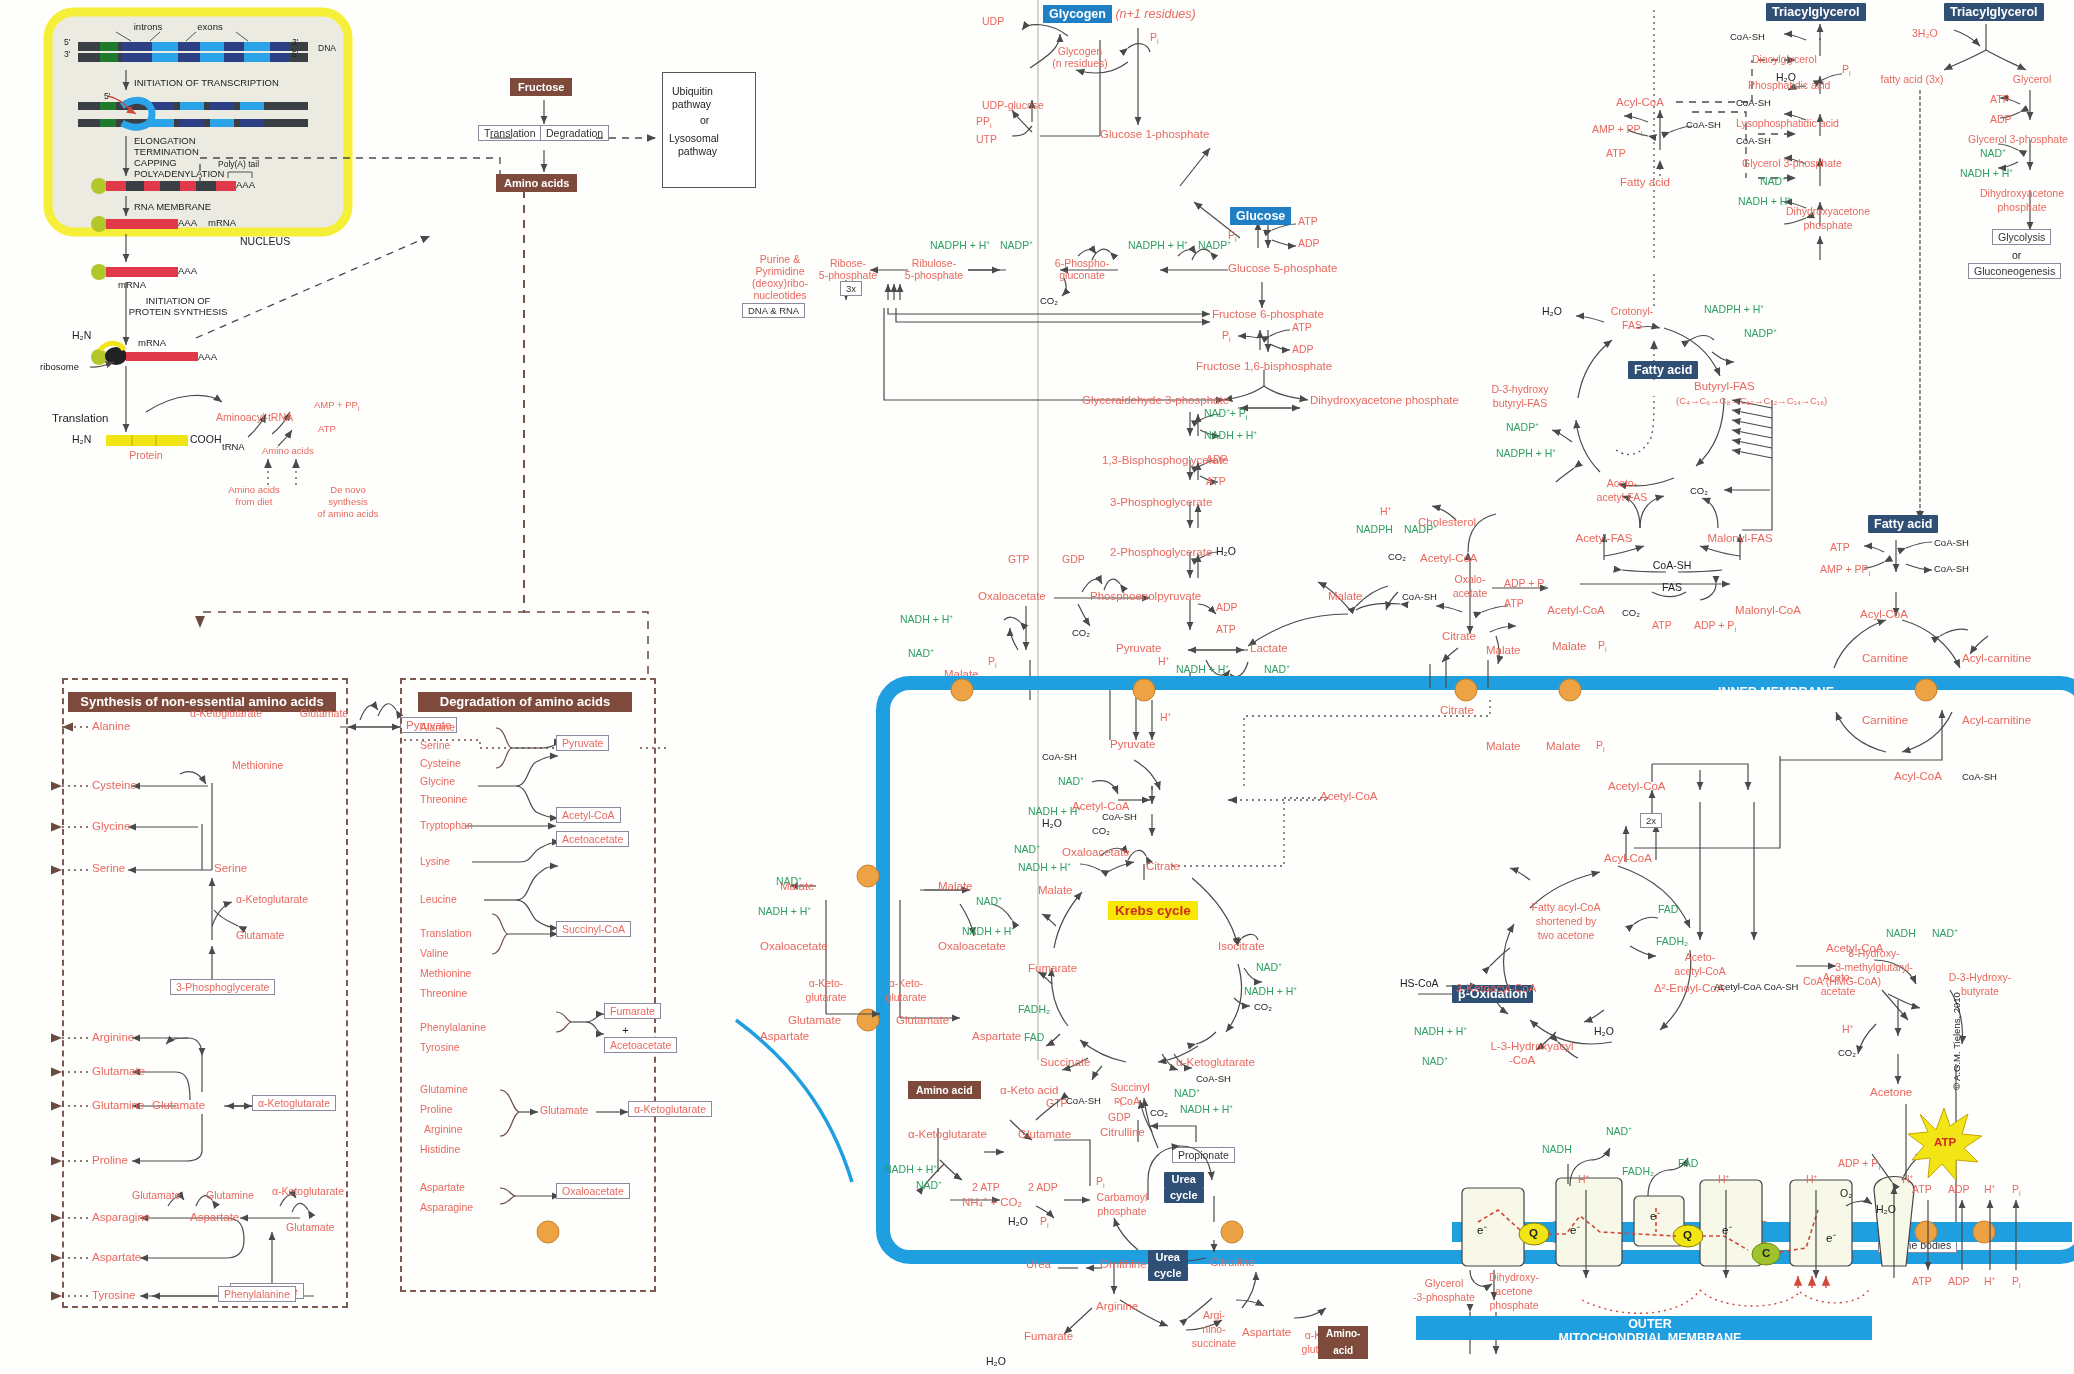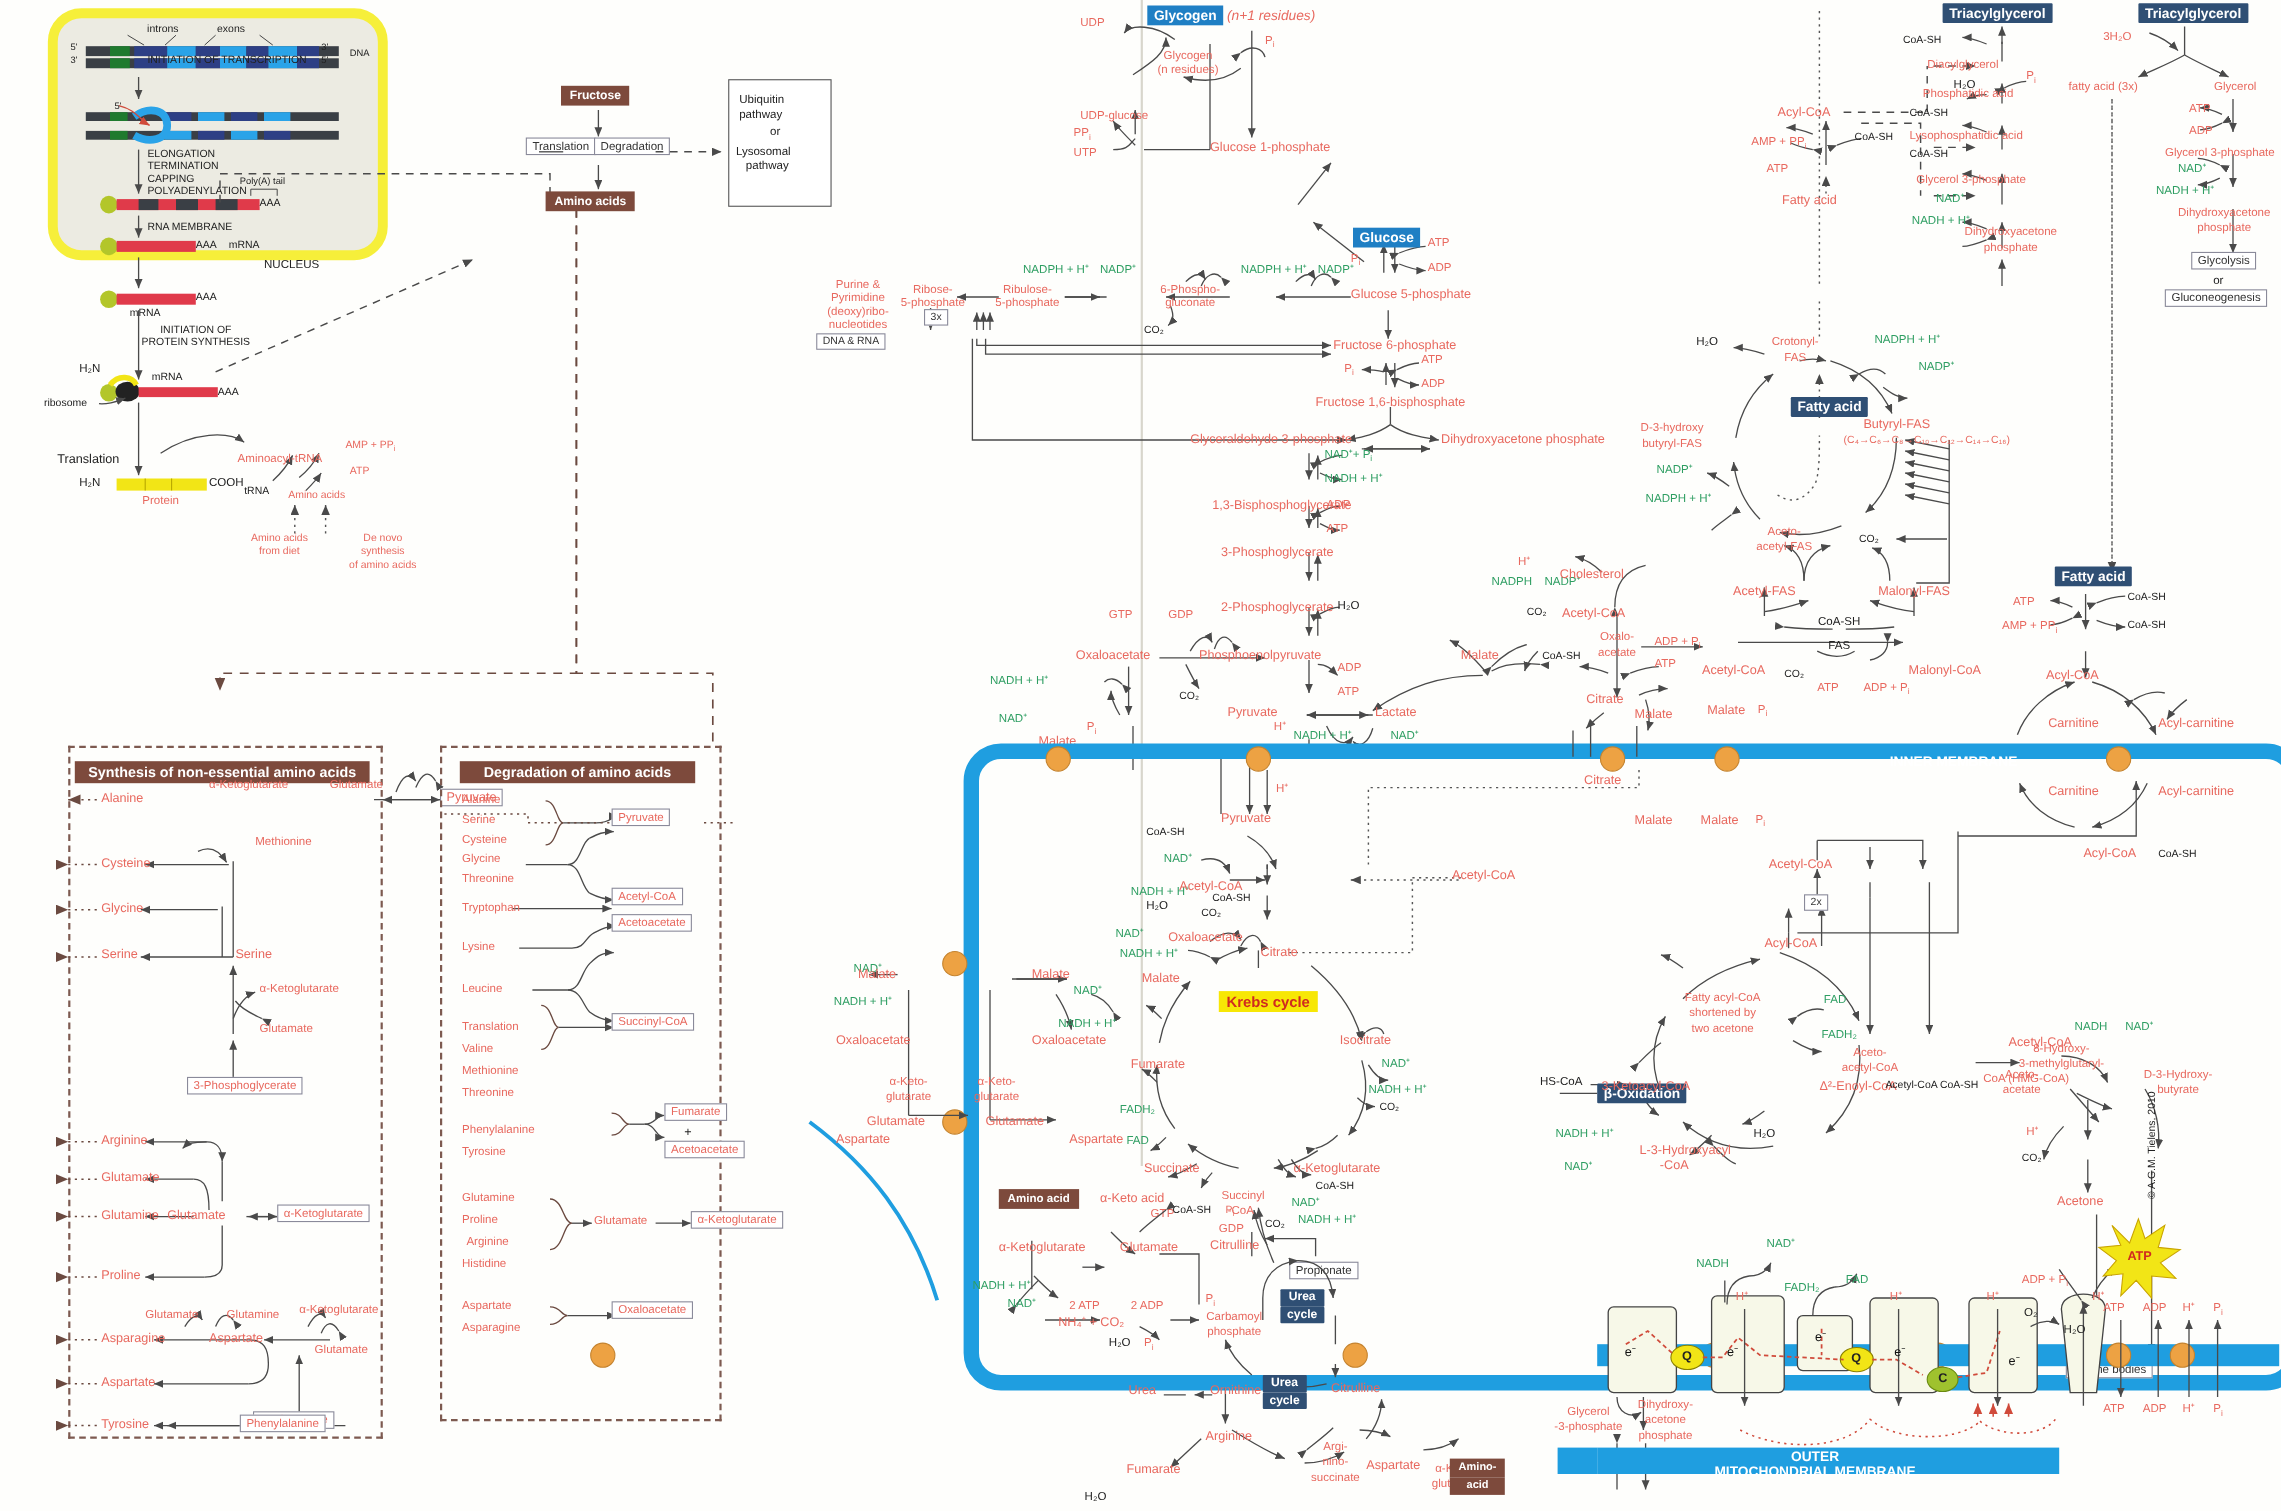--- a/index.html
+++ b/index.html
@@ -137,21 +137,21 @@
     <path d="M524,190 L524,612 L648,612 L648,680" class="dashbrown" fill="none"></path>
   </svg>
 
   <div class="lbl s9 blk ctr" style="left:148px;top:22px">introns</div>
   <div class="lbl s9 blk ctr" style="left:210px;top:22px">exons</div>
   <div class="lbl s8 blk" style="left:64px;top:38px">5'</div>
   <div class="lbl s8 blk" style="left:64px;top:50px">3'</div>
   <div class="lbl s8 blk" style="left:292px;top:38px">3'</div>
   <div class="lbl s8 blk" style="left:292px;top:50px">5'</div>
   <div class="lbl s8 blk" style="left:318px;top:44px">DNA</div>
-  <div class="lbl s9 blk" style="left:134px;top:50px">INITIATION OF TRANSCRIPTION</div>
+  <div class="lbl s9 blk" style="left:134px;top:78px">INITIATION OF TRANSCRIPTION</div>
   <div class="lbl s8 blk" style="left:104px;top:92px">5'</div>
   <div class="lbl s9 blk" style="left:134px;top:136px">ELONGATION</div>
   <div class="lbl s9 blk" style="left:134px;top:147px">TERMINATION</div>
   <div class="lbl s9 blk" style="left:134px;top:158px">CAPPING</div>
   <div class="lbl s9 blk" style="left:134px;top:169px">POLYADENYLATION</div>
   <div class="lbl s8 blk" style="left:218px;top:160px">Poly(A) tail</div>
   <div class="lbl s9 blk" style="left:236px;top:180px">AAA</div>
   <div class="lbl s9 blk" style="left:134px;top:202px">RNA MEMBRANE</div>
   <div class="lbl s9 blk" style="left:178px;top:218px">AAA</div>
   <div class="lbl s9 blk" style="left:208px;top:218px">mRNA</div>

